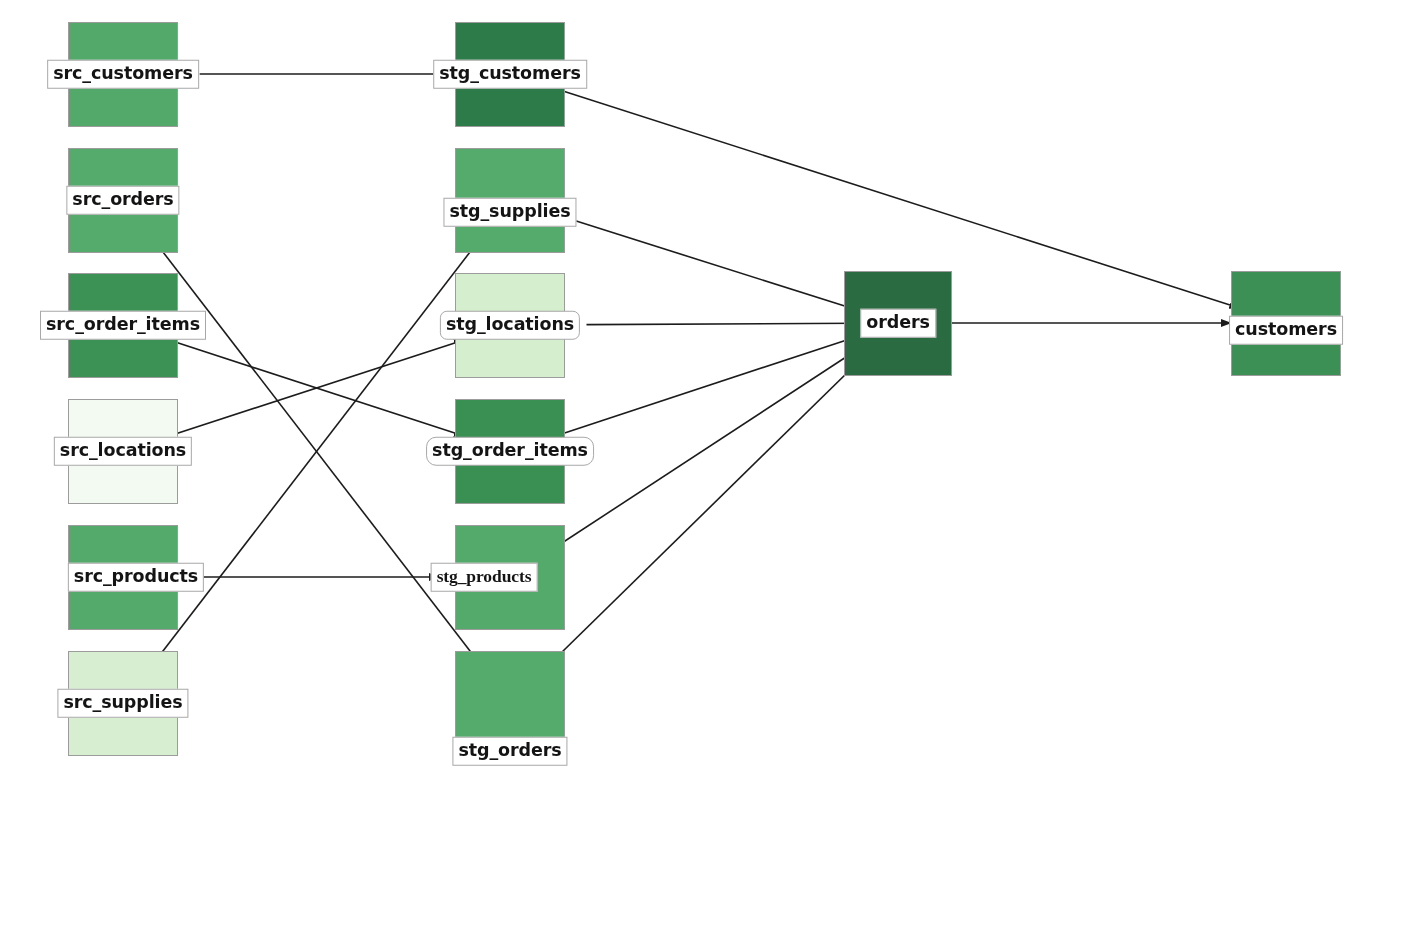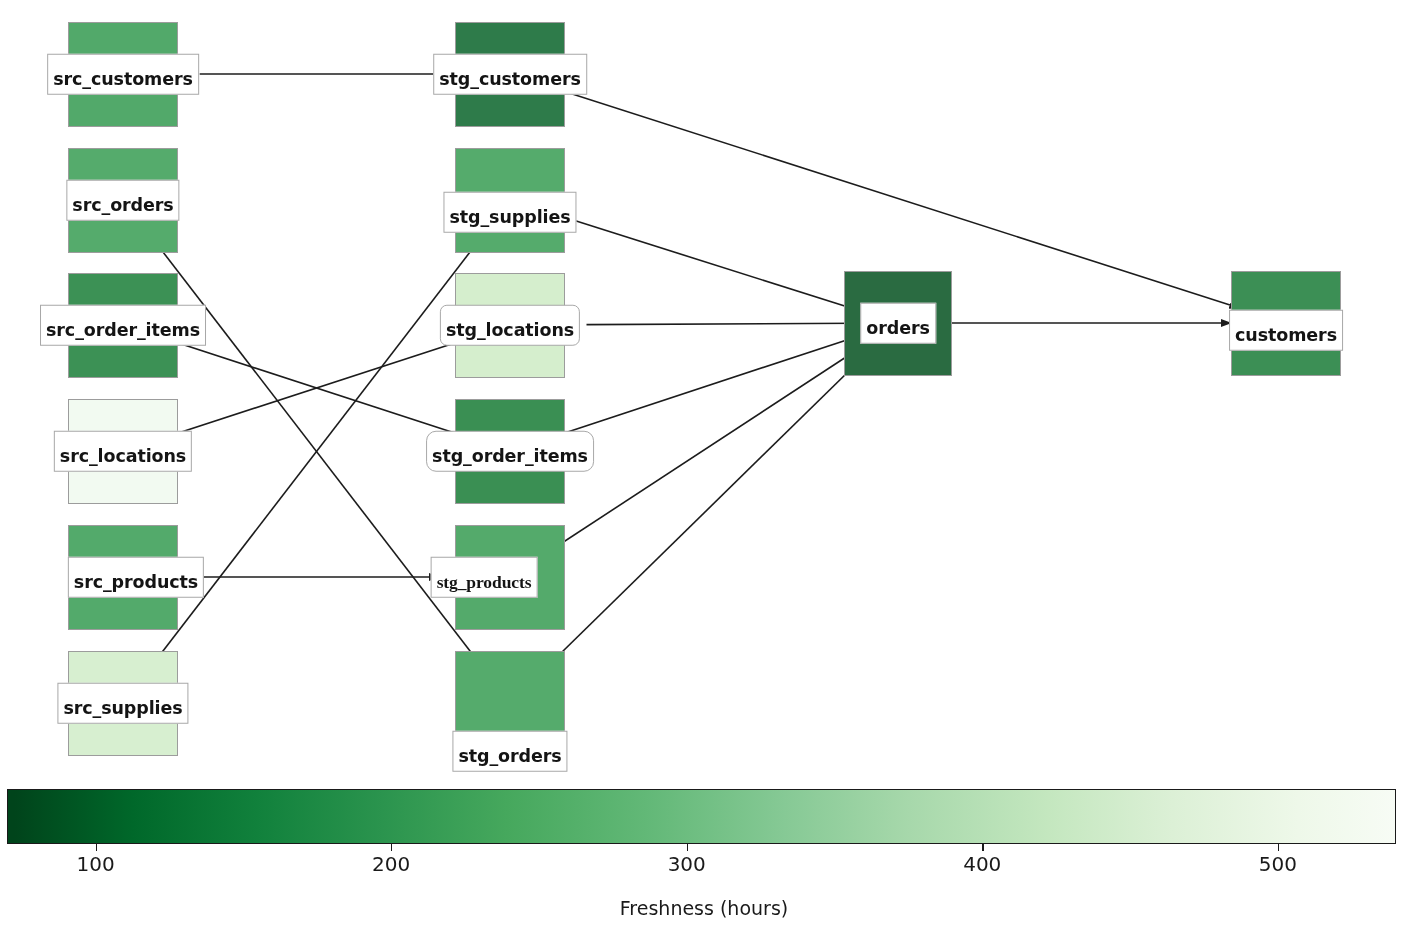--- a/index.html
+++ b/index.html
@@ -41,21 +41,21 @@
   .node-label {
     position: absolute;
     box-sizing: border-box;
     background: #ffffff;
     border: 1px solid #a8a8a8;
     color: #141414;
     font-family: "DejaVu Sans", sans-serif;
     font-weight: bold;
     font-size: 17.5px;
     line-height: 1;
-    padding: 16px 5px 5px 5px;
+    padding: 4px 5px 5px 5px;
     white-space: nowrap;
     transform: translate(-50%, -50%);
     letter-spacing: -0.1px;
   }
 
   
   #colorbar-wrap {
     position: absolute;
     left: 0;
     top: 780px;
@@ -167,30 +167,14 @@
         <div class="node-label" style="left: 510px; top: 212px;">stg_supplies</div>
         <div class="node-label" style="left: 510px; top: 325px; border-radius: 7px;">stg_locations</div>
         <div class="node-label" style="left: 510px; top: 451px; border-radius: 10px;">stg_order_items</div>
         <div class="node-label" style="left: 484px; top: 577px; font-family: Liberation Serif, serif;">stg_products</div>
         <div class="node-label" style="left: 510px; top: 703px; margin-top: 48px;">stg_orders</div>
         <div class="node-label" style="left: 898px; top: 323px;">orders</div>
         <div class="node-label" style="left: 1286px; top: 330px; text-align: center;">customers</div>
       </div>
   </div>
 
-  <div id="colorbar-wrap">
-    <div id="colorbar"></div>
-    <div id="cb-ticks">
-        <div class="cb-tick" style="left: 95.6596px;"></div>
-        <div class="cb-ticklabel" style="left: 95.6596px;">100</div>
-        <div class="cb-tick" style="left: 391.191px;"></div>
-        <div class="cb-ticklabel" style="left: 391.191px;">200</div>
-        <div class="cb-tick" style="left: 686.723px;"></div>
-        <div class="cb-ticklabel" style="left: 686.723px;">300</div>
-        <div class="cb-tick" style="left: 982.255px;"></div>
-        <div class="cb-ticklabel" style="left: 982.255px;">400</div>
-        <div class="cb-tick" style="left: 1277.79px;"></div>
-        <div class="cb-ticklabel" style="left: 1277.79px;">500</div>
-      </div>
-    <div id="cb-axis-label">Freshness (hours)</div>
-  </div>
 
 </div>
 
 </body></html>

